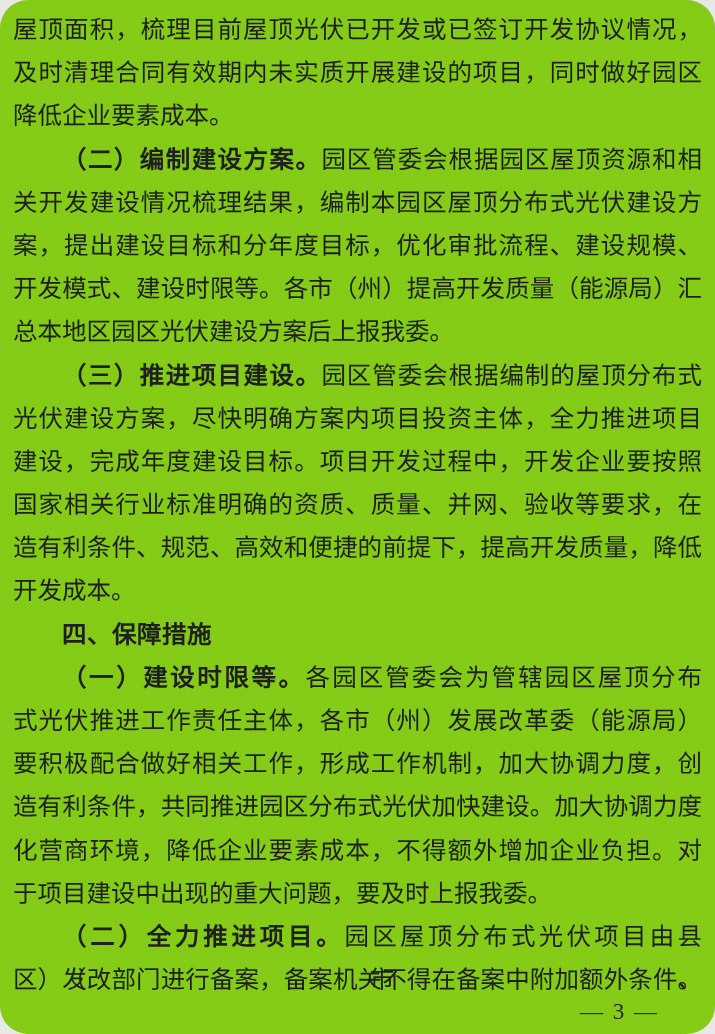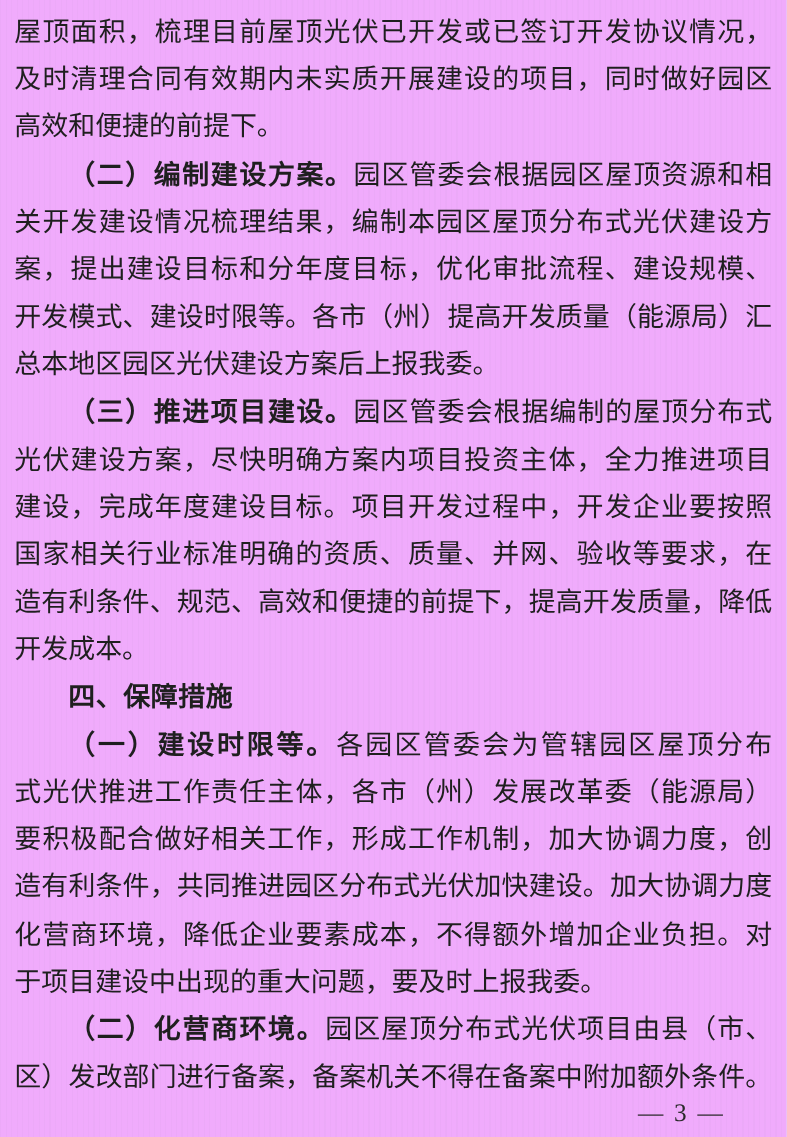--- a/index.html
+++ b/index.html
@@ -65,40 +65,40 @@
     height: 32px;
     line-height: 32px;
     font-size: 23px;
     color: #2a2a2a;
     letter-spacing: 2px;
   }
 </style>
 </head>
 <body>
 
-<div class="page" style="background: #f0abfc; color: rgb(31, 31, 31);">
+<div class="page" style="background: #84cc16; color: rgb(31, 31, 31); border-radius: 28px;">
   <div class="text-block">
       <div class="line j"><span>屋顶面积，梳理目前屋顶光伏已开发或已签订开发协议情况，</span></div>
       <div class="line j"><span>及时清理合同有效期内未实质开展建设的项目，同时做好园区</span></div>
-      <div class="line"><span>高效和便捷的前提下。</span></div>
+      <div class="line"><span>降低企业要素成本。</span></div>
       <div class="line j indent"><span class="b">（二）编制建设方案。</span><span>园区管委会根据园区屋顶资源和相</span></div>
       <div class="line j"><span>关开发建设情况梳理结果，编制本园区屋顶分布式光伏建设方</span></div>
       <div class="line j"><span>案，提出建设目标和分年度目标，优化审批流程、建设规模、</span></div>
       <div class="line j"><span>开发模式、建设时限等。各市（州）提高开发质量（能源局）汇</span></div>
       <div class="line"><span>总本地区园区光伏建设方案后上报我委。</span></div>
       <div class="line j indent"><span class="b">（三）推进项目建设。</span><span>园区管委会根据编制的屋顶分布式</span></div>
       <div class="line j"><span>光伏建设方案，尽快明确方案内项目投资主体，全力推进项目</span></div>
       <div class="line j"><span>建设，完成年度建设目标。项目开发过程中，开发企业要按照</span></div>
       <div class="line j"><span>国家相关行业标准明确的资质、质量、并网、验收等要求，在</span></div>
       <div class="line j"><span>造有利条件、规范、高效和便捷的前提下，提高开发质量，降低</span></div>
       <div class="line"><span>开发成本。</span></div>
       <div class="line indent"><span class="b">四、保障措施</span></div>
       <div class="line j indent"><span class="b">（一）建设时限等。</span><span>各园区管委会为管辖园区屋顶分布</span></div>
       <div class="line j"><span>式光伏推进工作责任主体，各市（州）发展改革委（能源局）</span></div>
       <div class="line j"><span>要积极配合做好相关工作，形成工作机制，加大协调力度，创</span></div>
       <div class="line j"><span>造有利条件，共同推进园区分布式光伏加快建设。加大协调力度</span></div>
       <div class="line j"><span>化营商环境，降低企业要素成本，不得额外增加企业负担。对</span></div>
       <div class="line"><span>于项目建设中出现的重大问题，要及时上报我委。</span></div>
-      <div class="line j indent"><span class="b">（二）化营商环境。</span><span>园区屋顶分布式光伏项目由县（市、</span></div>
+      <div class="line j indent"><span class="b">（二）全力推进项目。</span><span>园区屋顶分布式光伏项目由县（市、</span></div>
       <div class="line j"><span>区）发改部门进行备案，备案机关不得在备案中附加额外条件。</span></div>
     </div>
   <div class="page-number">— 3 —</div>
 </div>
 
 </body></html>

